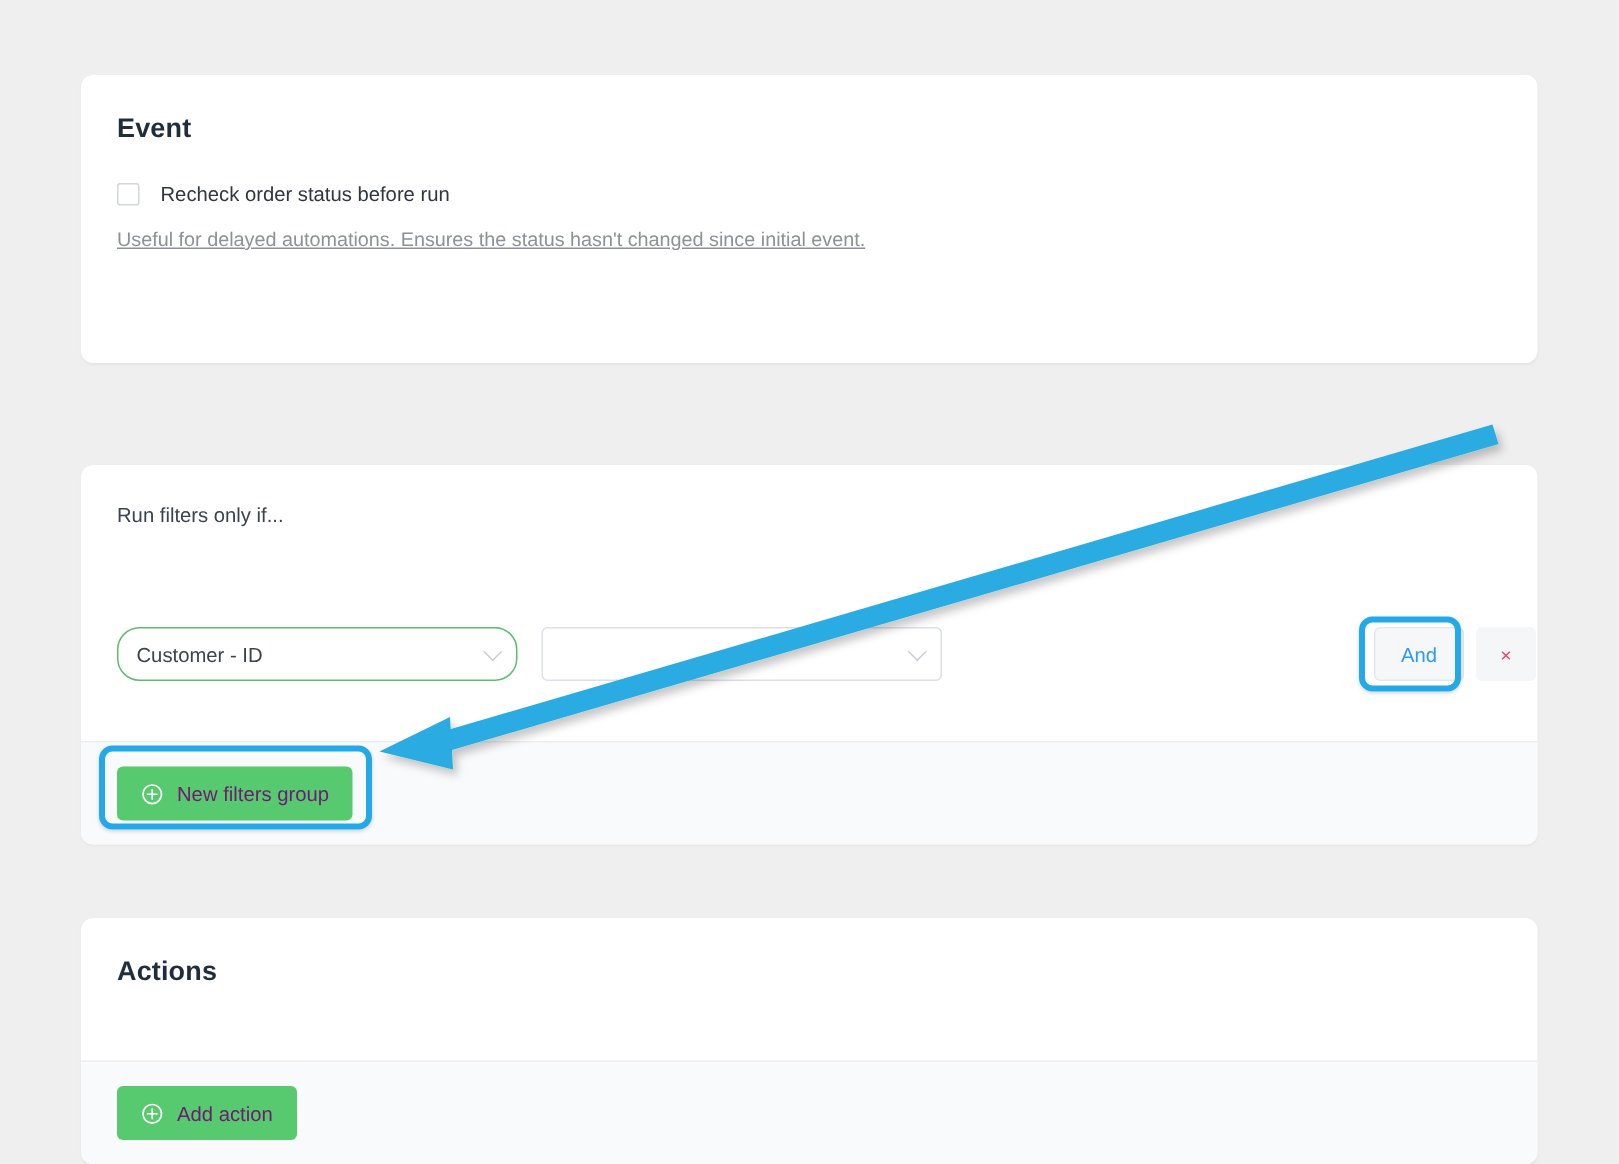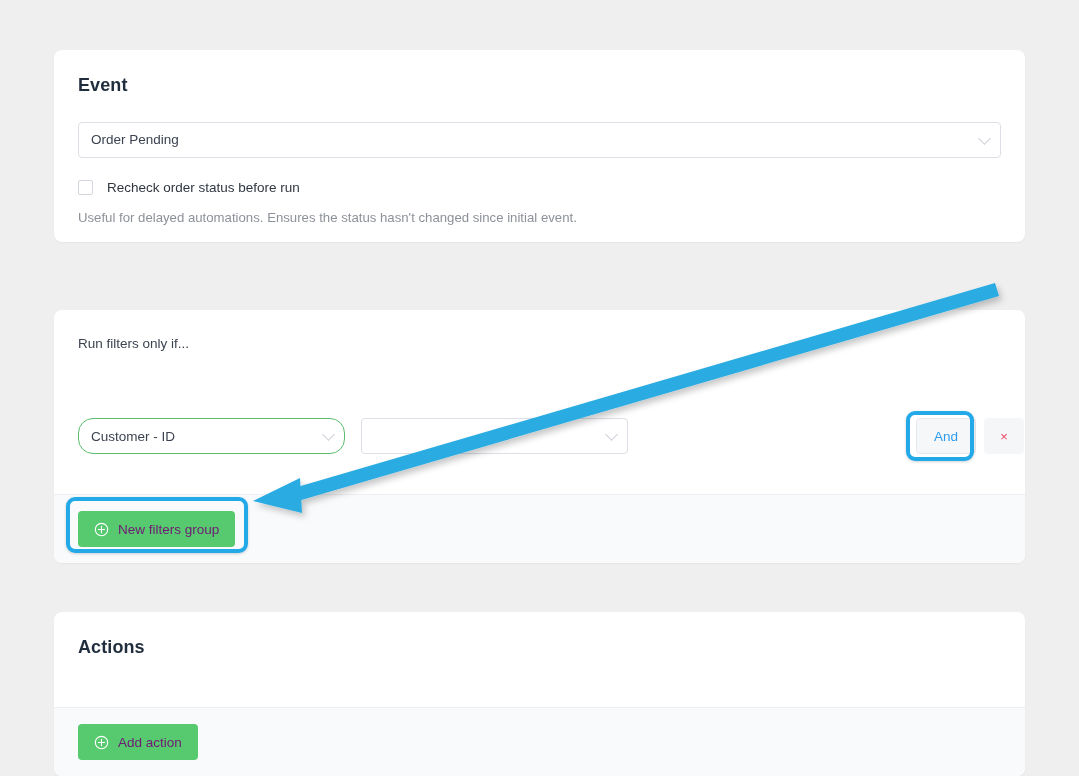--- a/index.html
+++ b/index.html
@@ -98,20 +98,21 @@
   }
   .checkrow label {
     margin-left: 14px;
     font-size: 13.5px;
     color: #303640;
   }
   .helper {
     margin-top: 15px;
     font-size: 13.2px;
     color: #8c9199;
+    text-decoration: underline;
   }
 
   .subtle-label {
     font-size: 13.5px;
     color: #3c4350;
     margin-bottom: 14px;
   }
 
   
   .filter-row {
@@ -207,24 +208,20 @@
 </style>
 </head>
 <body>
 
 <div class="page">
 
   <div class="card" id="card-event">
     <div class="card-body">
       <div class="card-title">Event</div>
 
-      <div class="select-box">
-        <span class="select-value">Order Pending</span>
-        <span class="chev"></span>
-      </div>
 
       <div class="checkrow">
         <span class="checkbox"></span>
         <label>Recheck order status before run</label>
       </div>
 
       <div class="helper">Useful for delayed automations. Ensures the status hasn't changed since initial event.</div>
     </div>
   </div>
 

